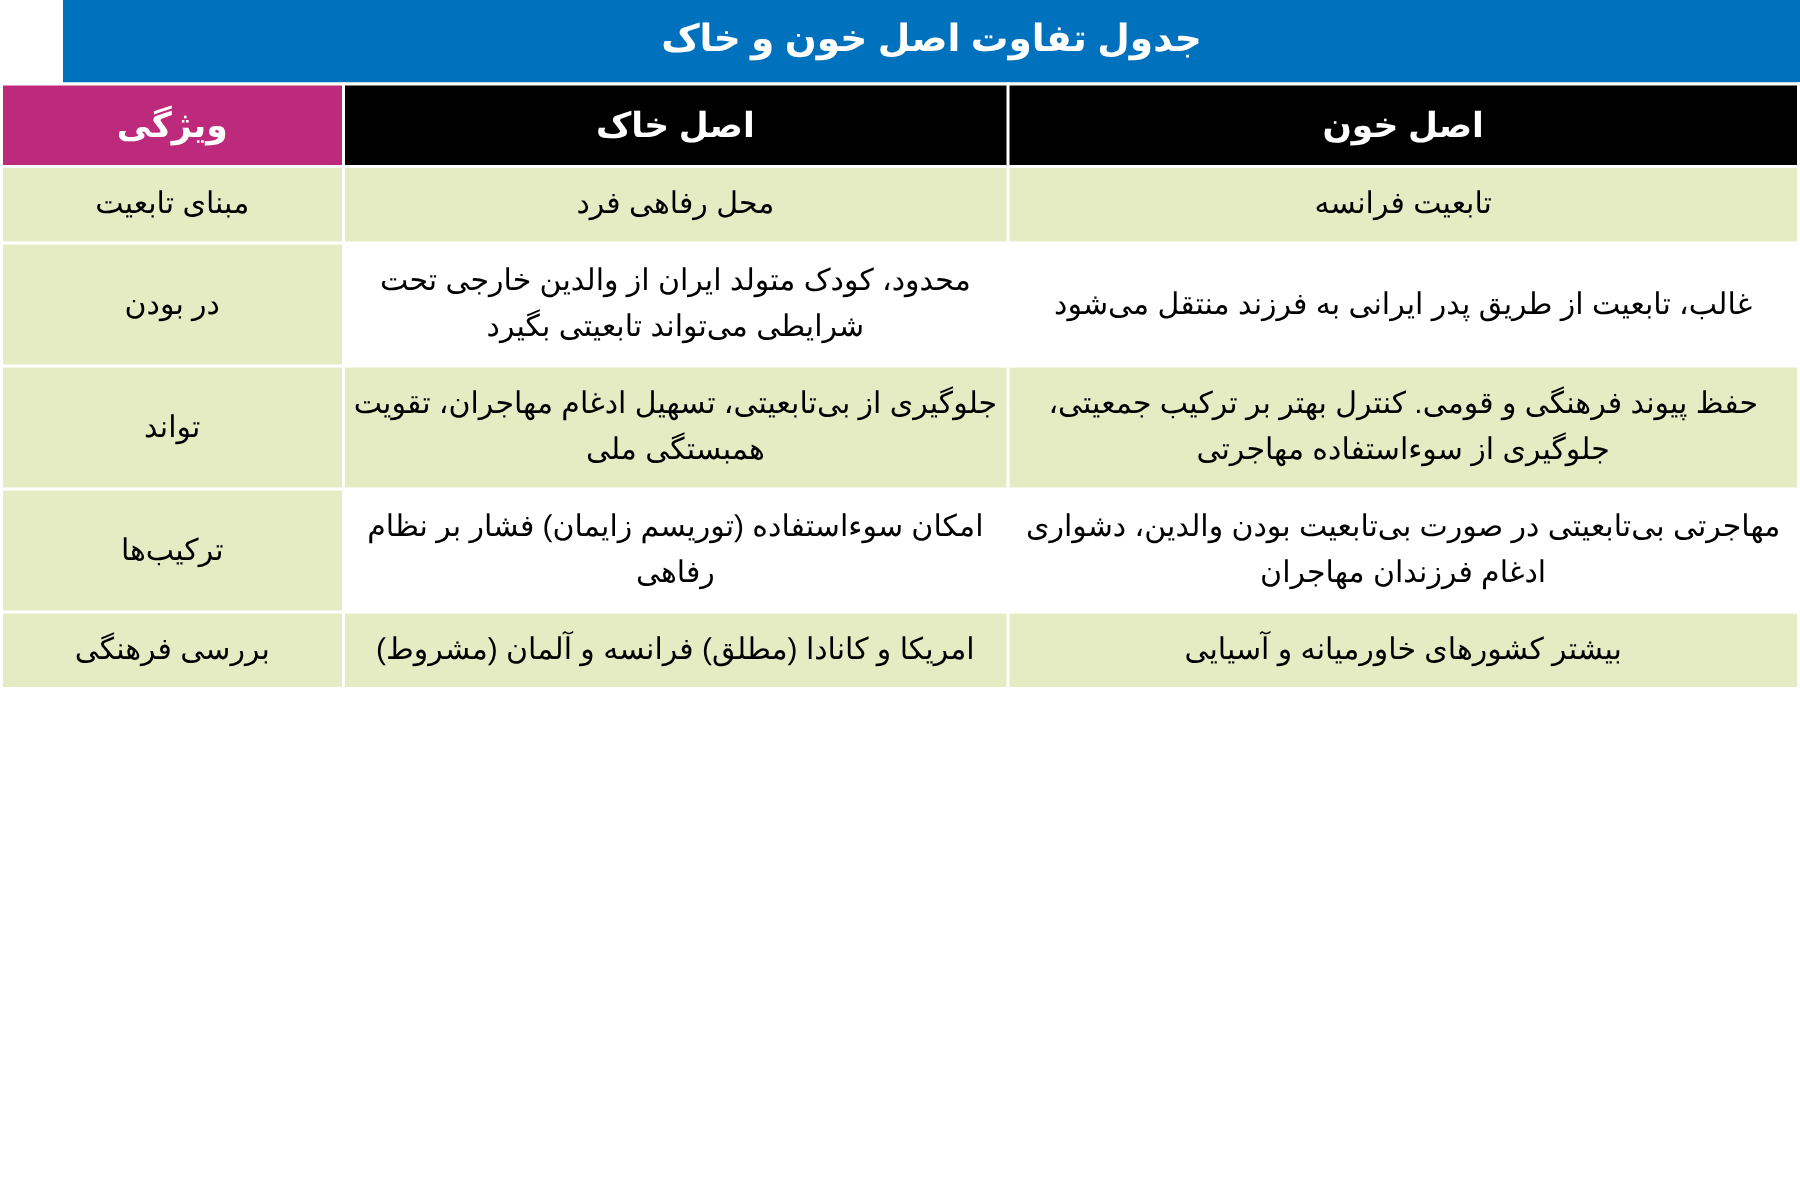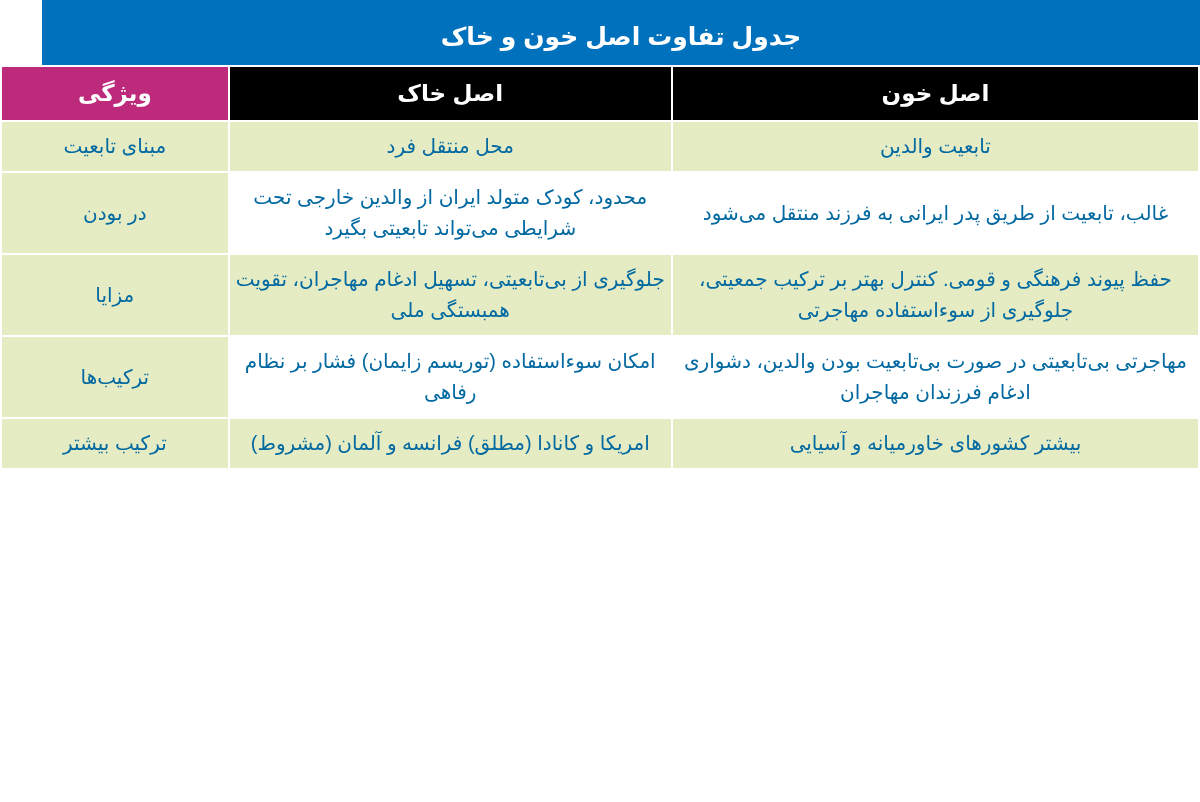--- a/index.html
+++ b/index.html
@@ -21,21 +21,21 @@
     width: 1200px;
     border-collapse: collapse;
     table-layout: fixed;
     direction: rtl;
   }
   caption.title {
     background: #0071bc;
     color: #ffffff;
     font-size: 25px;
     font-weight: bold;
-    padding: 20px 0 12px 0;
+    padding: 10px 0 12px 0;
     letter-spacing: 0;
     caption-side: top;
     line-height: 1.3;
     margin-left: 42px;
   }
   table.comparison th,
   table.comparison td {
     border: 2px solid #ffffff;
     text-align: center;
     vertical-align: middle;
@@ -48,21 +48,21 @@
     color: #ffffff;
     font-size: 23px;
     font-weight: bold;
     padding: 13px 10px 15px 10px;
   }
   thead th.feature-head {
     background: #bd2a7b;
   }
   tbody td {
     font-size: 20px;
-    color: #0369a1;
+    color: #000000;
     background: #ffffff;
   }
   tbody tr.alt td {
     background: #e5ecc4;
   }
   tbody td.feature-cell {
     background: #e5ecc4;
     font-size: 20px;
   }
   tbody tr.alt td.feature-cell {
@@ -86,39 +86,39 @@
     </colgroup>
     <thead>
       <tr>
         <th class="blood-head">اصل خون</th>
         <th class="soil-head">اصل خاک</th>
         <th class="feature-head">ویژگی</th>
       </tr>
     </thead>
     <tbody>
       <tr class="alt">
-        <td>تابعیت والدین</td>
-        <td>محل منتقل فرد</td>
+        <td>تابعیت فرانسه</td>
+        <td>محل رفاهی فرد</td>
         <td class="feature-cell">مبنای تابعیت</td>
       </tr>
       <tr>
         <td>غالب، تابعیت از طریق پدر ایرانی به فرزند منتقل می‌شود</td>
         <td>محدود، کودک متولد ایران از والدین خارجی تحت شرایطی می‌تواند تابعیتی بگیرد</td>
         <td class="feature-cell">در بودن</td>
       </tr>
       <tr class="alt">
         <td>حفظ پیوند فرهنگی و قومی. کنترل بهتر بر ترکیب جمعیتی، جلوگیری از سوءاستفاده مهاجرتی</td>
         <td>جلوگیری از بی‌تابعیتی، تسهیل ادغام مهاجران، تقویت همبستگی ملی</td>
-        <td class="feature-cell">مزایا</td>
+        <td class="feature-cell">تواند</td>
       </tr>
       <tr>
         <td>مهاجرتی بی‌تابعیتی در صورت بی‌تابعیت بودن والدین، دشواری ادغام فرزندان مهاجران</td>
         <td>امکان سوءاستفاده (توریسم زایمان) فشار بر نظام رفاهی</td>
         <td class="feature-cell">ترکیب‌ها</td>
       </tr>
       <tr class="alt">
         <td>بیشتر کشورهای خاورمیانه و آسیایی</td>
         <td>امریکا و کانادا (مطلق) فرانسه و آلمان (مشروط)</td>
-        <td class="feature-cell">ترکیب بیشتر</td>
+        <td class="feature-cell">بررسی فرهنگی</td>
       </tr>
     </tbody>
   </table>
 </div>
 
 </body></html>

